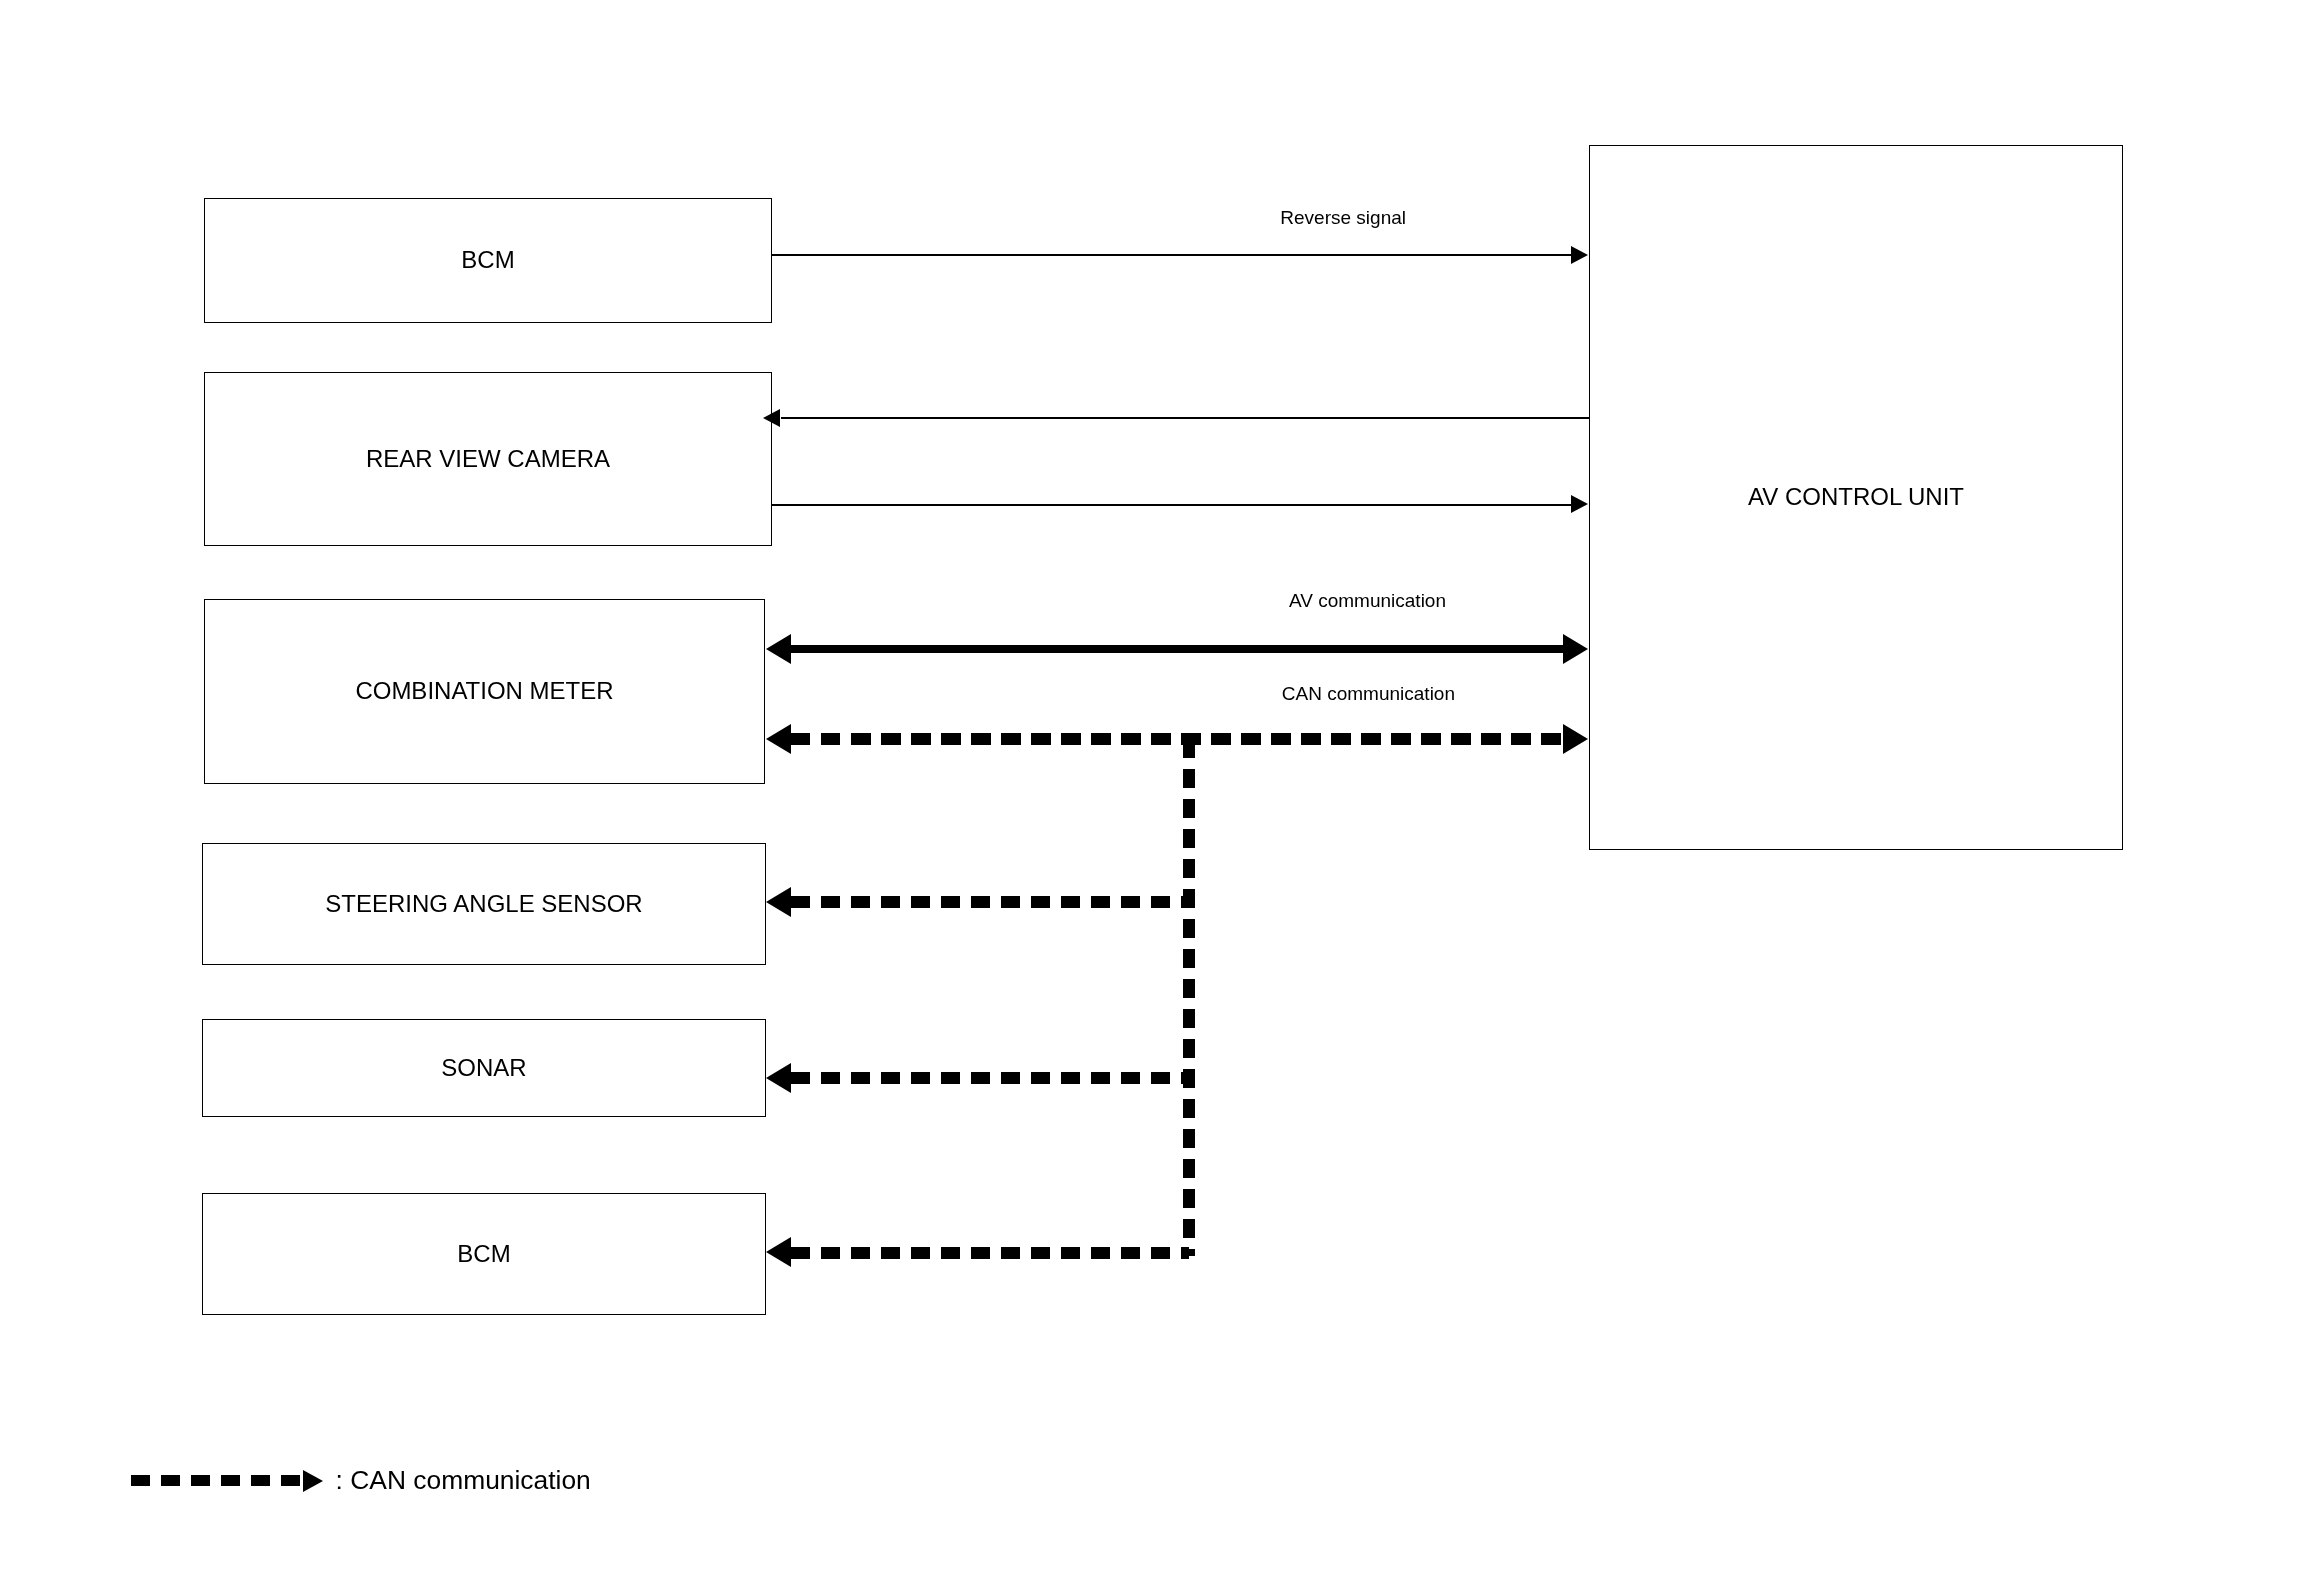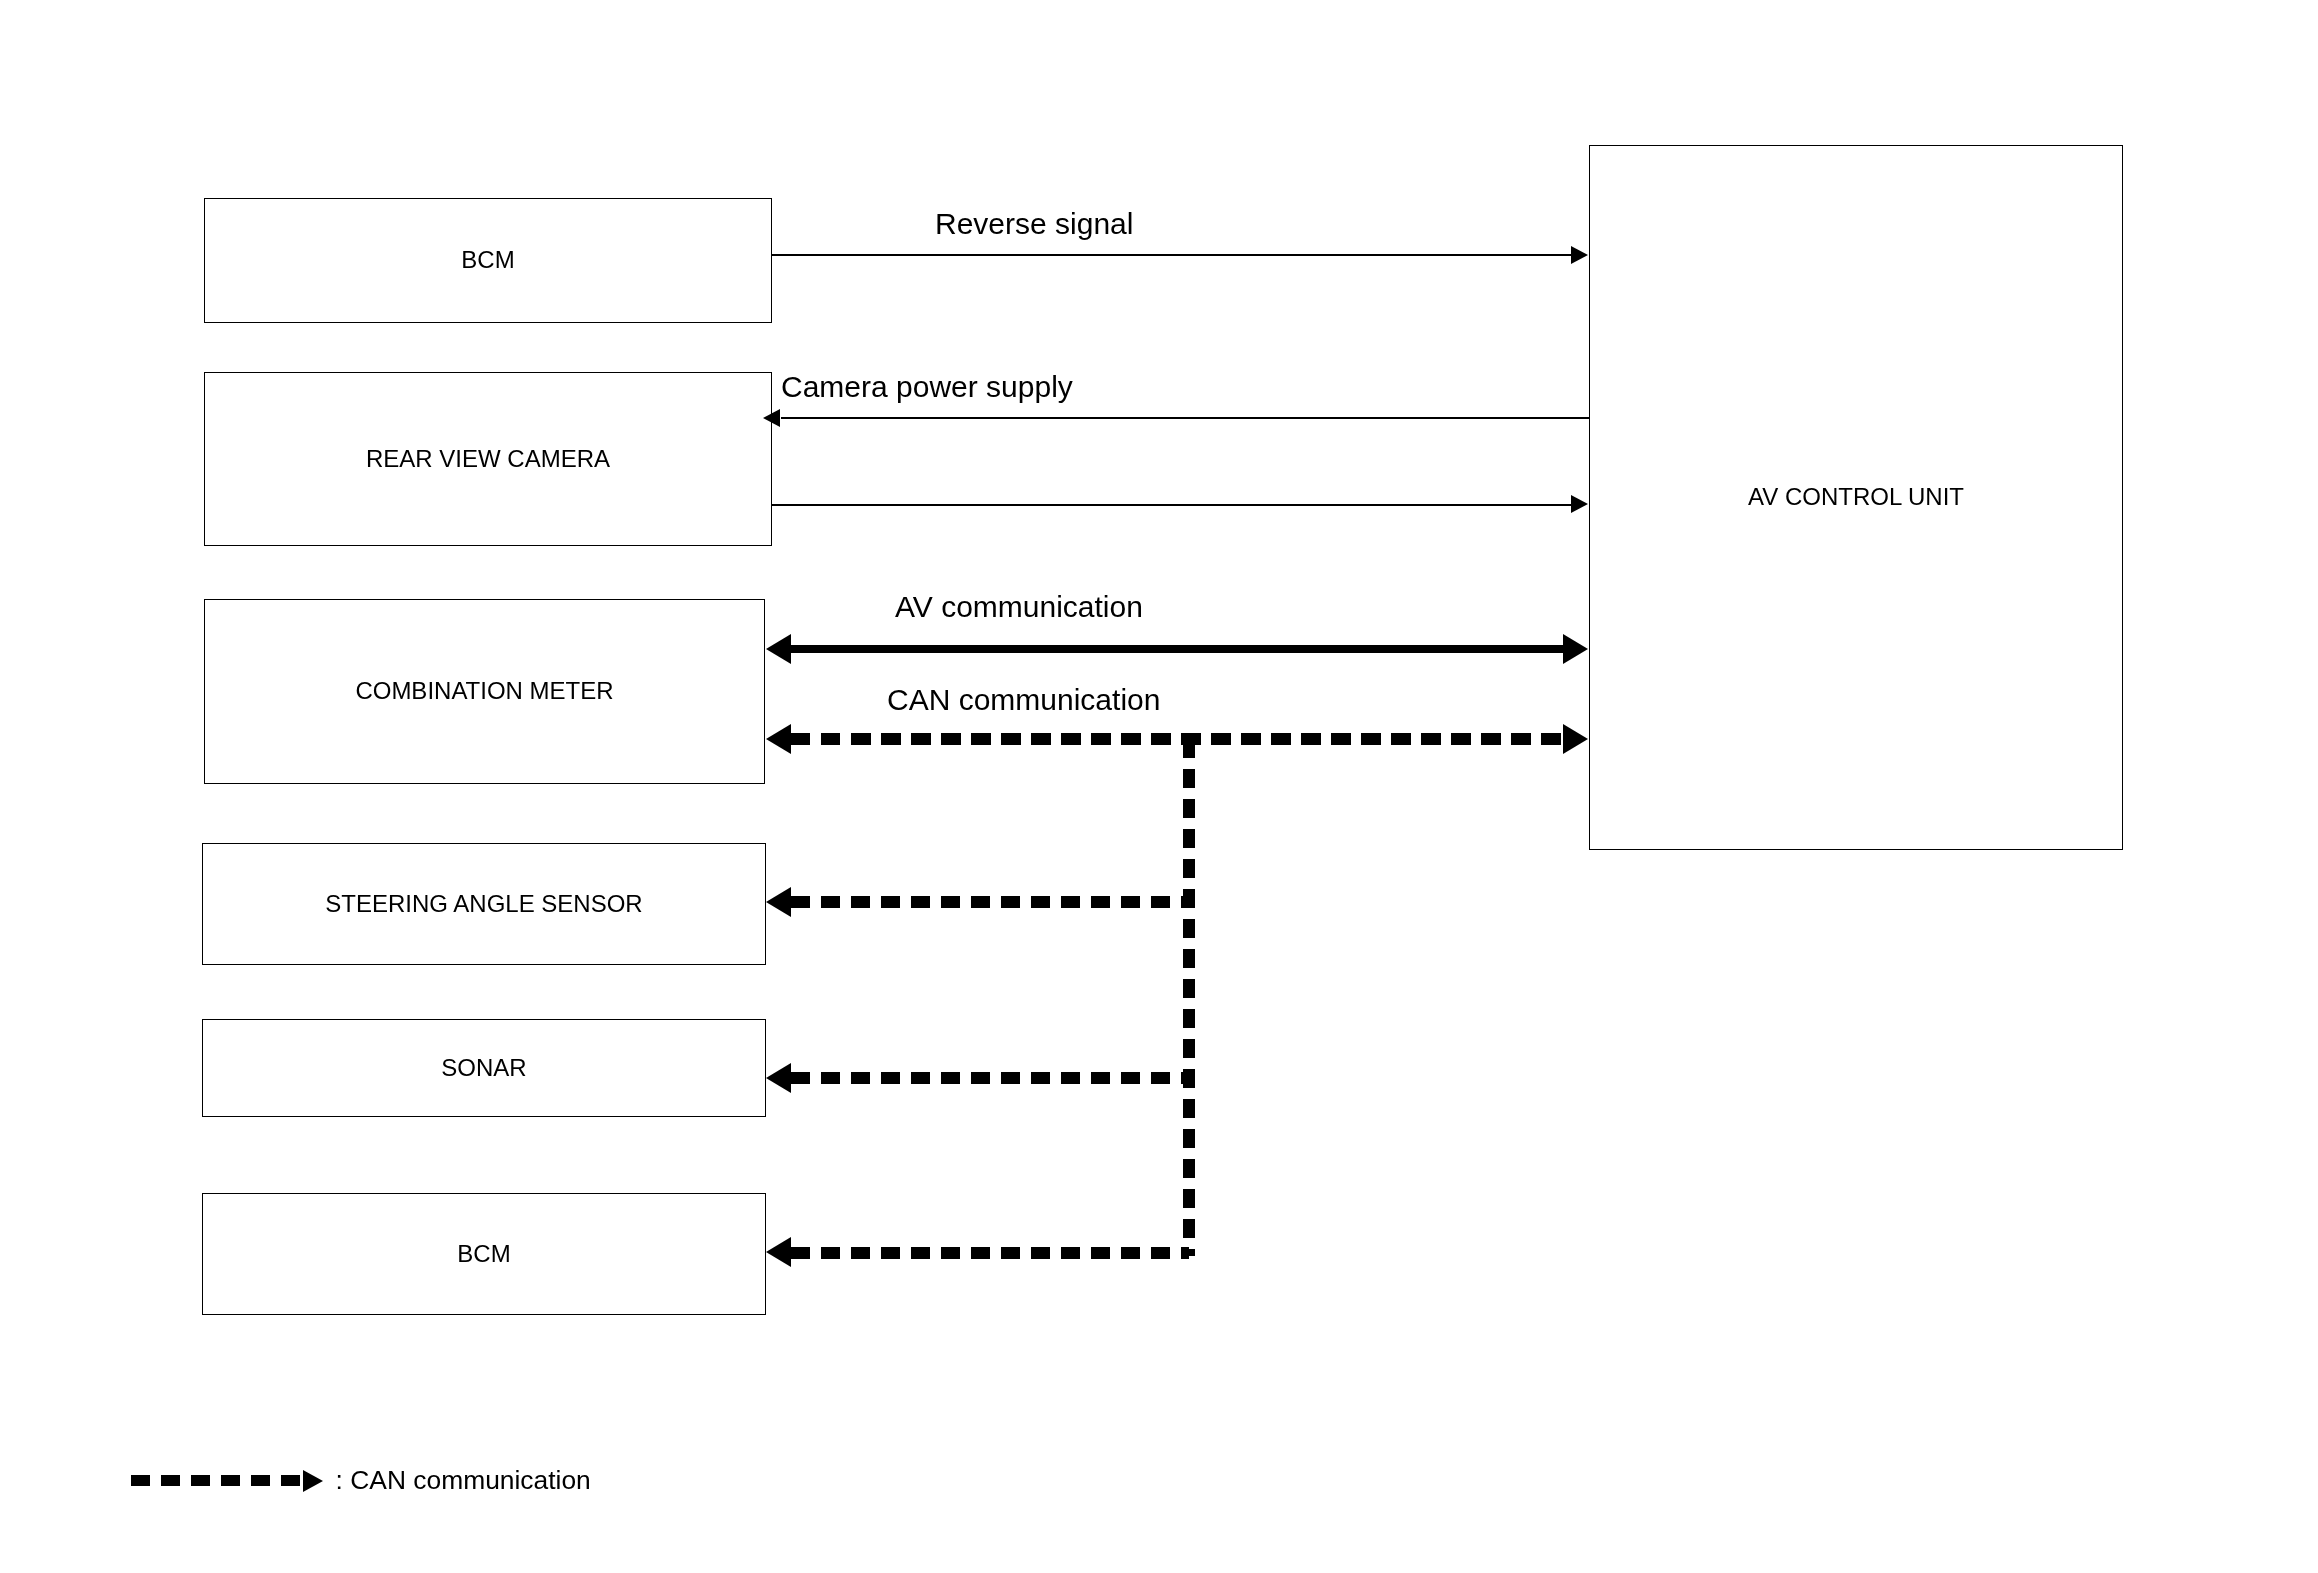--- a/index.html
+++ b/index.html
@@ -28,24 +28,24 @@
     text-align: center;
   }
   .box-label {
     font-size: 24px;
     color: #000000;
     line-height: 1.2;
     padding: 0 8px;
   }
   .edge-label {
     position: absolute;
-    font-size: 30px;
+    font-size: 19px;
     color: #000000;
     white-space: nowrap;
-    text-align: left;
+    text-align: right;
   }
   
   .line-h {
     position: absolute;
     background: #000000;
     height: 1.7px;
   }
   
   .line-h-thick {
     position: absolute;
@@ -165,21 +165,20 @@
   <div class="box" style="left:1589px; top:145px; width:534px; height:705px;">
     <span class="box-label">AV CONTROL UNIT</span>
   </div>
 
   <div class="line-h" style="left:772px; top:254px; width:801px;"></div>
   <div class="arrow-r" style="left:1571px; top:246px;"></div>
   <div class="edge-label" style="left:935px; top:207px; width:471px;">Reverse signal</div>
 
   <div class="line-h" style="left:781px; top:417px; width:808px;"></div>
   <div class="arrow-l" style="left:763px; top:409px;"></div>
-  <div class="edge-label" style="left:781px; top:370px; width:803px;">Camera power supply</div>
 
   <div class="line-h" style="left:772px; top:504px; width:801px;"></div>
   <div class="arrow-r" style="left:1571px; top:495px;"></div>
 
   <div class="line-h-thick" style="left:791px; top:645px; width:772px;"></div>
   <div class="arrow-l-big" style="left:766px; top:634px;"></div>
   <div class="arrow-r-big" style="left:1563px; top:634px;"></div>
   <div class="edge-label" style="left:895px; top:590px; width:551px;">AV communication</div>
 
   <div class="can-h" style="left:791px; top:733px; width:772px;"></div>

